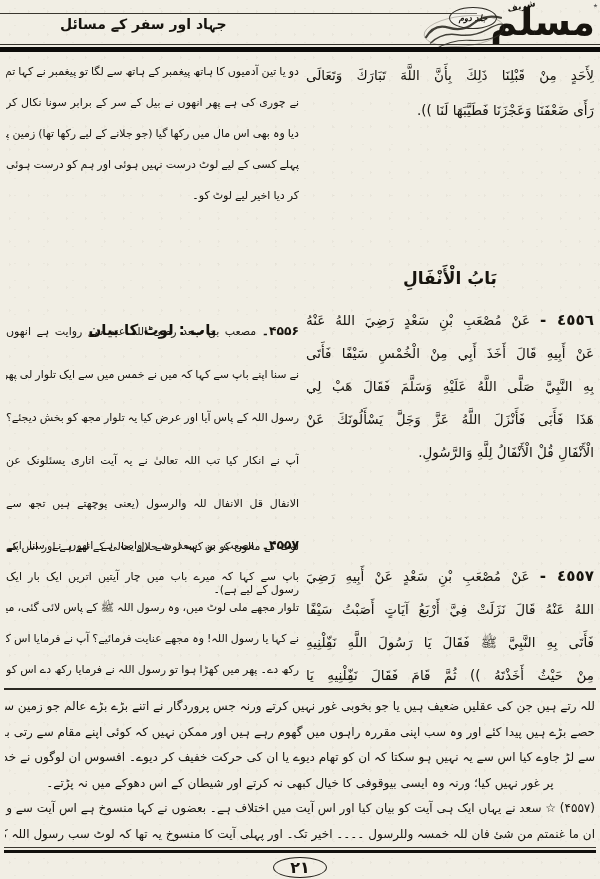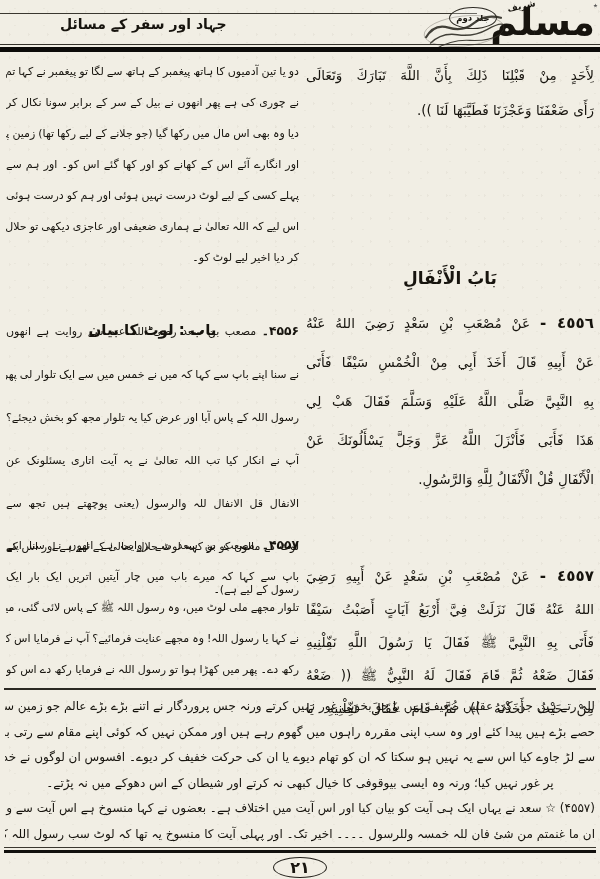--- a/index.html
+++ b/index.html
@@ -10,37 +10,37 @@
                          radial-gradient(rgba(90,85,70,.05) 1px,transparent 1px);
         background-size:19px 23px,29px 17px;}
   .abs{position:absolute;}
   
   .rule-top{top:13px;left:0;width:477px;height:1px;background:#3a372f;}
   .section-title{top:16px;left:14px;font-size:14px;font-weight:bold;direction:rtl;margin-left:46px;}
   .book-title{top:0px;right:5px;font-size:37px;font-weight:bold;letter-spacing:-1px;line-height:46px;margin-left:32px;}
   .book-title-sup{top:1px;right:64px;font-size:9px;font-weight:bold;transform:rotate(-12deg);}
   .corner-ornament{top:0px;right:2px;font-size:9px;color:#555;}
   .volume-badge{top:7px;right:103px;width:46px;height:20px;border:1.2px solid #2e2b24;border-radius:50%;
-      font-size:8.5px;font-weight:bold;display:flex;align-items:center;justify-content:center;background:rgba(255,255,255,.25);}
+      font-size:8.5px;font-weight:bold;display:flex;align-items:center;justify-content:center;background:rgba(255,255,255,.25);font-style:italic;}
   .seal{top:13px;right:93px;width:86px;height:36px;transform:rotate(-6deg);opacity:.88;}
   .rule-thin{top:44px;left:0;right:0;height:1.2px;background:#34312a;}
   .rule-thick{top:47px;left:0;right:0;height:4.5px;background:#0c0b09;}
   
   .col{position:absolute;top:56px;height:632px;direction:rtl;}
   .col-ar{right:6px;width:288px;}
   .col-ur{left:6px;width:293px;}
   .para{position:absolute;left:0;right:0;}
   .line{white-space:nowrap;overflow:hidden;text-align:justify;text-align-last:justify;}
   .line.end{text-align-last:right;}
   .line.center{text-align-last:center;}
   .ar{font-size:13.5px;}
   .ur{font-size:11px;letter-spacing:-0.1px;word-spacing:-0.5px;}
   .ar-cont{top:2px;line-height:35px;}
   .ar-head{top:212px;text-align:center;font-weight:bold;font-size:17px;}
-  .ar-h1{top:248px;line-height:39px;}
+  .ar-h1{top:248px;line-height:33px;}
   .ar-h2{top:464px;line-height:33px;margin-top:40px;}
   .ur-cont{top:0px;line-height:31px;}
   .ur-head{top:224px;text-align:center;font-weight:bold;font-size:15px;margin-top:41px;}
   .ur-h1{top:254px;line-height:43px;}
   .ur-h2{top:474px;line-height:31px;}
   .hnum{font-weight:bold;font-size:1.12em;}
   
   .fn-sep{top:688px;left:4px;right:4px;height:1.5px;background:#2b2923;}
   .footnotes{top:694px;left:5px;right:5px;direction:rtl;font-size:12px;}
   .footnotes .line{line-height:25.5px;}
@@ -84,34 +84,31 @@
           <div class="line">بِهِ النَّبِيَّ صَلَّى اللَّهُ عَلَيْهِ وَسَلَّمَ فَقَالَ هَبْ لِي</div>
           <div class="line">هَذَا فَأَبَى فَأَنْزَلَ اللَّهُ عَزَّ وَجَلَّ يَسْأَلُونَكَ عَنْ</div>
           <div class="line end">الْأَنْفَالِ قُلْ الْأَنْفَالُ لِلَّهِ وَالرَّسُولِ.</div>
         </div>
     </div>
     <div class="para ar ar-h2">
       <div class="line"><b class="hnum">٤٥٥٧ -</b> <span>عَنْ مُصْعَبِ بْنِ سَعْدٍ عَنْ أَبِيهِ رَضِيَ</span></div>
       <div>
           <div class="line">اللهُ عَنْهُ قَالَ نَزَلَتْ فِيَّ أَرْبَعُ آيَاتٍ أَصَبْتُ سَيْفًا</div>
           <div class="line">فَأَتَى بِهِ النَّبِيَّ ﷺ فَقَالَ يَا رَسُولَ اللَّهِ نَفِّلْنِيهِ</div>
-          <div class="line">فَقَالَ ضَعْهُ ثُمَّ قَامَ فَقَالَ لَهُ النَّبِيُّ ﷺ (( ضَعْهُ</div>
           <div class="line">مِنْ حَيْثُ أَخَذْتَهُ )) ثُمَّ قَامَ فَقَالَ نَفِّلْنِيهِ يَا</div>
         </div>
     </div>
   </div>
 
   <div class="col col-ur">
     <div class="para ur ur-cont">
         <div class="line">دو یا تین آدمیوں کا ہاتھ پیغمبر کے ہاتھ سے لگا تو پیغمبر نے کہا تم</div>
         <div class="line">نے چوری کی ہے پھر انھوں نے بیل کے سر کے برابر سونا نکال کر</div>
         <div class="line">دیا وہ بھی اس مال میں رکھا گیا (جو جلانے کے لیے رکھا تھا) زمین پر</div>
-        <div class="line">اور انگارے آئے اس کے کھانے کو اور کھا گئے اس کو۔ اور ہم سے</div>
         <div class="line">پہلے کسی کے لیے لوٹ درست نہیں ہوئی اور ہم کو درست ہوئی</div>
-        <div class="line">اس لیے کہ اللہ تعالیٰ نے ہماری ضعیفی اور عاجزی دیکھی تو حلال</div>
         <div class="line end">کر دیا اخیر لیے لوٹ کو۔</div>
       </div>
     <div class="para ur-head">باب : لوٹ کا بیان</div>
     <div class="para ur ur-h1">
       <div class="line"><b class="hnum">۴۵۵۶۔</b> <span>مصعب بن سعد رضی اللہ عنہ سے روایت ہے انھوں</span></div>
       <div>
           <div class="line">نے سنا اپنے باپ سے کہا کہ میں نے خمس میں سے ایک تلوار لی پھر</div>
           <div class="line">رسول اللہ کے پاس آیا اور عرض کیا یہ تلوار مجھ کو بخش دیجئے؟</div>
           <div class="line">آپ نے انکار کیا تب اللہ تعالیٰ نے یہ آیت اتاری یسئلونک عن</div>
           <div class="line">الانفال قل الانفال للہ والرسول (یعنی پوچھتے ہیں تجھ سے</div>

